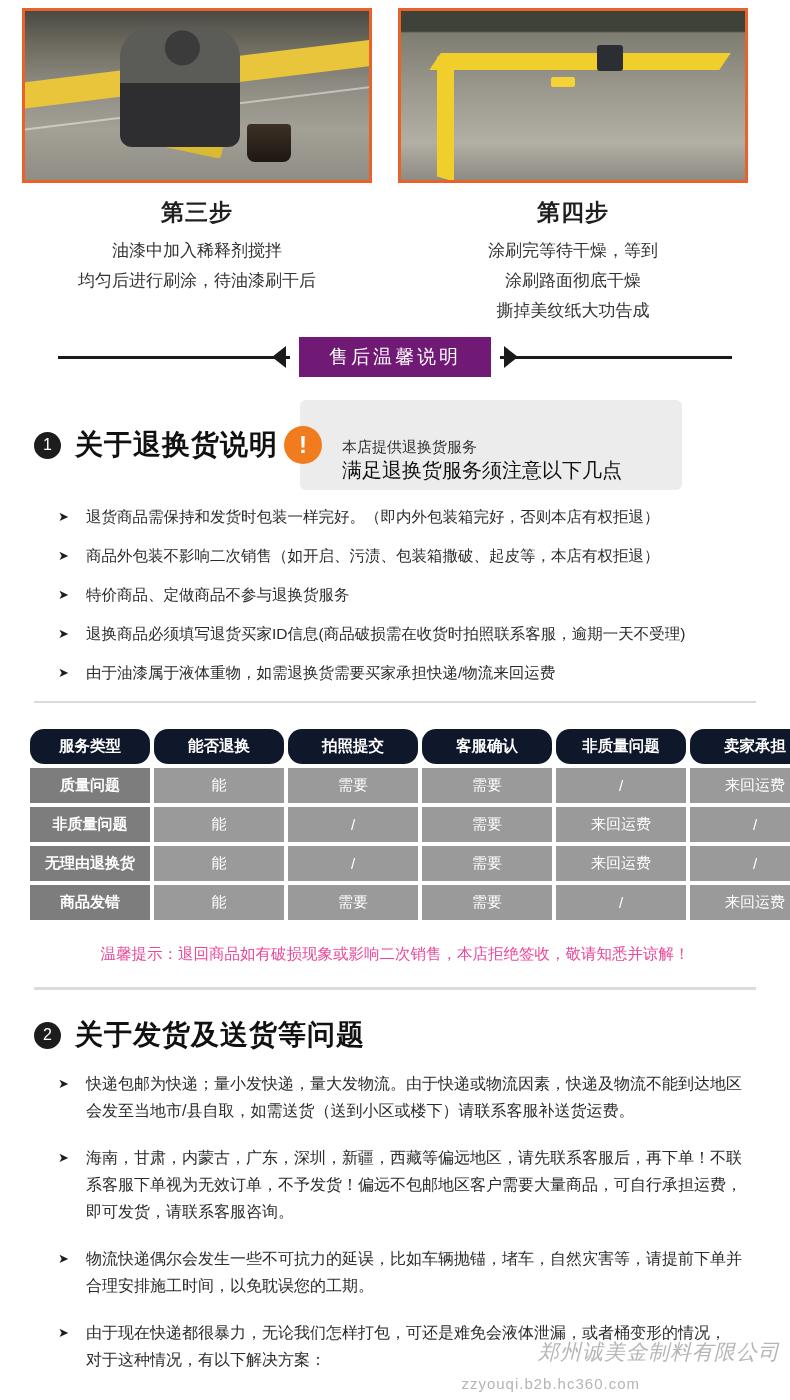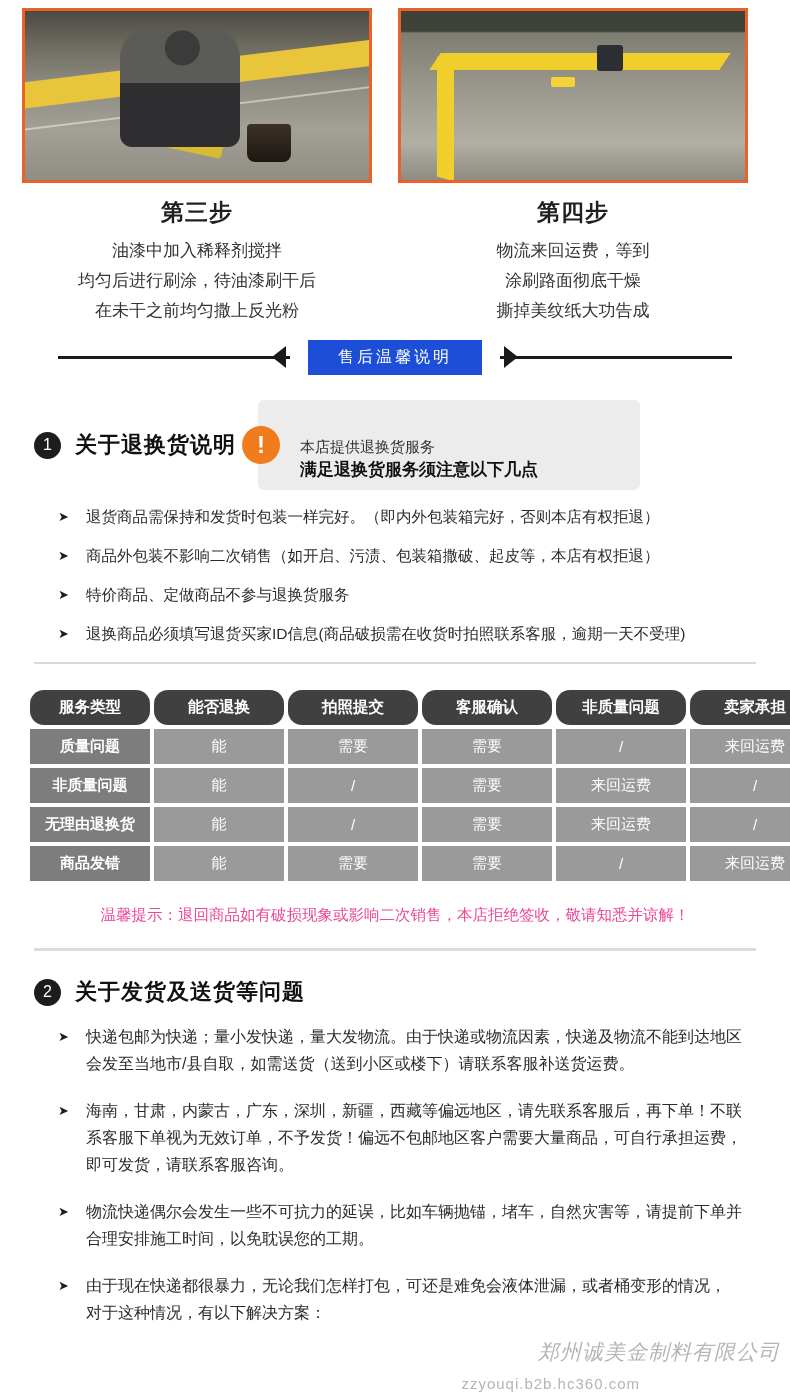--- a/index.html
+++ b/index.html
@@ -139,23 +139,23 @@
     position: absolute;
     top: 16px;
     height: 3px;
     background: #1a1a1a;
     width: 232px;
   }
   .ribbon .bar.left { left: 58px; }
   .ribbon .bar.right { right: 58px; }
   .ribbon .tag {
     position: relative;
-    background: #1d4ed8;
+    background: #701a75;
     color: #ffffff;
-    font-size: 16px;
+    font-size: 19px;
     letter-spacing: 3px;
     padding: 7px 30px;
     z-index: 2;
   }
   .ribbon .tri {
     position: absolute;
     top: 6px;
     width: 0; height: 0;
     border-top: 11px solid transparent;
     border-bottom: 11px solid transparent;
@@ -180,21 +180,21 @@
     border-radius: 50%;
     background: #1d1d1d;
     color: #fff;
     font-size: 16px;
     display: flex;
     align-items: center;
     justify-content: center;
     flex: none;
   }
   .heading-text {
-    font-size: 22px;
+    font-size: 28px;
     font-weight: bold;
     color: #111;
     margin-left: 14px;
     letter-spacing: 1px;
   }
   .notice-box {
     margin-left: 22px;
     background: #ececec;
     border-radius: 6px;
     padding: 8px 18px 8px 42px;
@@ -209,21 +209,21 @@
     border-radius: 50%;
     background: #f07c1d;
     color: #fff;
     font-size: 24px;
     font-weight: bold;
     display: flex;
     align-items: center;
     justify-content: center;
   }
   .notice-l1 { font-size: 15px; color: #333; line-height: 22px; margin-top: 28px; }
-  .notice-l2 { font-size: 17px; color: #111; font-weight: bold; line-height: 24px; }
+  .notice-l2 { font-size: 20px; color: #111; font-weight: normal; line-height: 24px; }
 
   ul.bullets {
     list-style: none;
     margin: 16px 0 0 0;
     padding: 0 0 0 24px;
   }
   ul.bullets li {
     position: relative;
     font-size: 15.5px;
     line-height: 21px;
@@ -247,21 +247,21 @@
 
   
   .table-wrap { padding: 22px 26px 0 26px; }
   table.svc {
     border-collapse: separate;
     border-spacing: 4px;
     width: 100%;
     table-layout: fixed;
   }
   table.svc th {
-    background: #404040;
+    background: #0f172a;
     color: #ffffff;
     font-size: 15.5px;
     font-weight: bold;
     padding: 7px 0;
     border-radius: 14px;
     width: 130px;
   }
   table.svc th.first { width: 120px; }
   table.svc td {
     background: #9a9a9a;
@@ -323,32 +323,31 @@
 
   <div class="step">
     <div class="photo photo-a">
       <div class="roller"></div>
       <div class="bucket"></div>
     </div>
     <div class="step-title">第三步</div>
     <div class="step-lines">
       <div>油漆中加入稀释剂搅拌</div>
       <div>均匀后进行刷涂，待油漆刷干后</div>
-      <div>在未干之前均匀撒上反光粉</div>
     </div>
   </div>
 
   <div class="step">
     <div class="photo photo-b">
       <div class="tin"></div>
       <div class="chip"></div>
     </div>
     <div class="step-title">第四步</div>
     <div class="step-lines">
-      <div>物流来回运费，等到</div>
+      <div>涂刷完等待干燥，等到</div>
       <div>涂刷路面彻底干燥</div>
       <div>撕掉美纹纸大功告成</div>
     </div>
   </div>
 
 </div>
 
 <div class="ribbon">
   <div class="bar left"></div>
   <div class="bar right"></div>
@@ -366,20 +365,21 @@
       <div class="notice-l1">本店提供退换货服务</div>
       <div class="notice-l2">满足退换货服务须注意以下几点</div>
     </div>
   </div>
 
   <ul class="bullets">
     <li>退货商品需保持和发货时包装一样完好。（即内外包装箱完好，否则本店有权拒退）</li>
     <li>商品外包装不影响二次销售（如开启、污渍、包装箱撒破、起皮等，本店有权拒退）</li>
     <li>特价商品、定做商品不参与退换货服务</li>
     <li>退换商品必须填写退货买家ID信息(商品破损需在收货时拍照联系客服，逾期一天不受理)</li>
+    <li>由于油漆属于液体重物，如需退换货需要买家承担快递/物流来回运费</li>
   </ul>
 </div>
 
 <div class="hr"></div>
 
 <div class="table-wrap">
   <table class="svc">
     <thead>
       <tr>
         <th class="first">服务类型</th>

